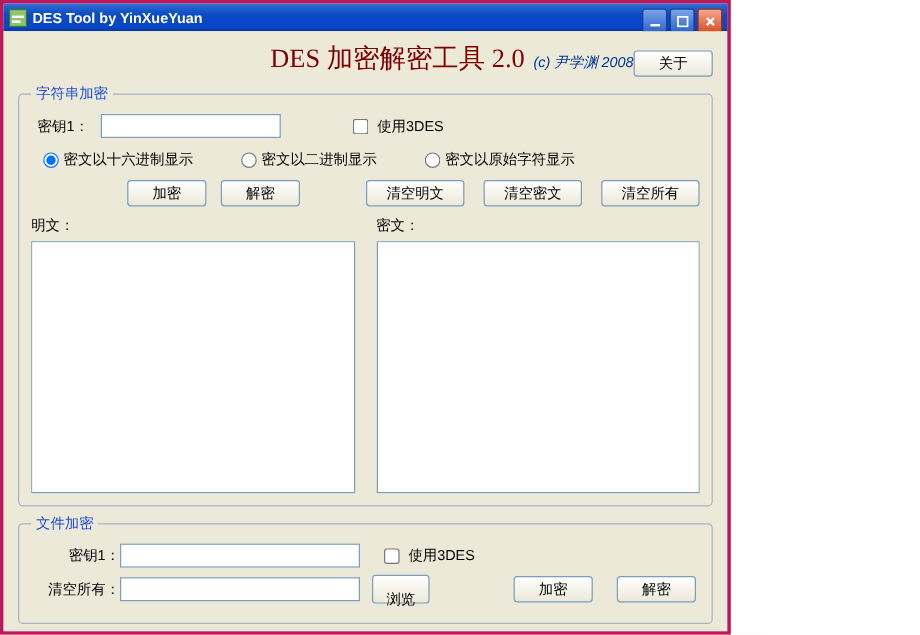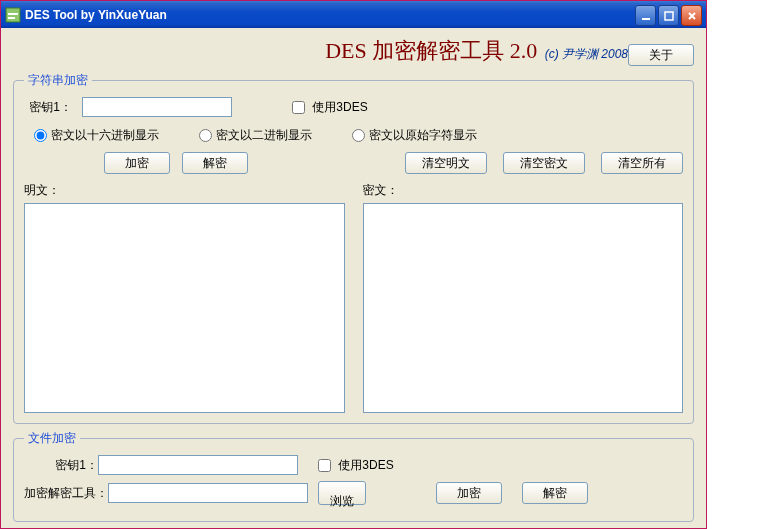--- a/index.html
+++ b/index.html
@@ -1,17 +1,17 @@
 <!DOCTYPE html>
 <html><head>
   <meta charset="utf-8">
   <style>
     * { box-sizing: border-box; margin: 0; padding: 0; font-family: "SimSun", "宋体", Tahoma, sans-serif; font-size: 12px; }
     body { width: 767px; height: 529px; overflow: hidden; background: #fff; }
-    .window { width: 707px; height: 529px; background: #ece9d8; border: 1px solid #be185d; display: flex; flex-direction: column; }
+    .window { width: 609px; height: 529px; background: #ece9d8; border: 3px solid #be185d; display: flex; flex-direction: column; }
     .titlebar { height: 28px; background: linear-gradient(to bottom, #3a6ea5 0%, #2653a8 5%, #0842c8 10%, #0734a3 90%, #052678 100%); background: linear-gradient(to bottom, #3c7ddb, #0054e3); display: flex; align-items: center; padding: 0 4px; color: #fff; position: relative; }
     .titlebar { background: linear-gradient(to bottom, #3b78d6 0%, #2a65cb 8%, #0b4bc8 40%, #0846c4 88%, #0734a3 100%); }
     .titlebar .app-icon { width: 16px; height: 16px; margin-right: 4px; display: inline-flex; }
     .titlebar .title-text { color: #fff; font-weight: bold; }
     .win-controls { position: absolute; right: 4px; top: 4px; display: flex; gap: 2px; }
     .win-btn { width: 21px; height: 21px; border-radius: 3px; display: flex; align-items: center; justify-content: center; color: #fff; font-weight: bold; }
     .win-min, .win-max { background: linear-gradient(to bottom, #7ba4e3, #2a65cb); border: 1px solid #1a3f8f; }
     .win-close { background: linear-gradient(to bottom, #f5a88e, #d64f27); border: 1px solid #a32b0b; }
     .client { flex: 1; background: #ece9d8; padding: 8px 12px 0 12px; position: relative; }
     .header-row { display: flex; align-items: flex-end; justify-content: flex-end; margin-bottom: 6px; }
@@ -134,21 +134,21 @@
         <label class="lbl">密钥1：</label>
         <input class="text" style="width: 200px;" type="text" value="">
         <span style="width:20px"></span>
         <label class="chk">
           <input type="checkbox" style="">
           <span>使用3DES</span>
         </label>
       </div>
 
       <div class="file-row">
-        <label class="lbl">加密解密工具：</label>
+        <label class="lbl">清空所有：</label>
         <input class="text" style="width: 200px;" type="text" value="">
         <span style="width:10px"></span>
         <button class="btn small-btn">浏览</button>
         <span style="width:70px"></span>
         <button class="btn">加密</button>
         <span style="width:20px"></span>
         <button class="btn">解密</button>
       </div>
     </fieldset>
   </div>

